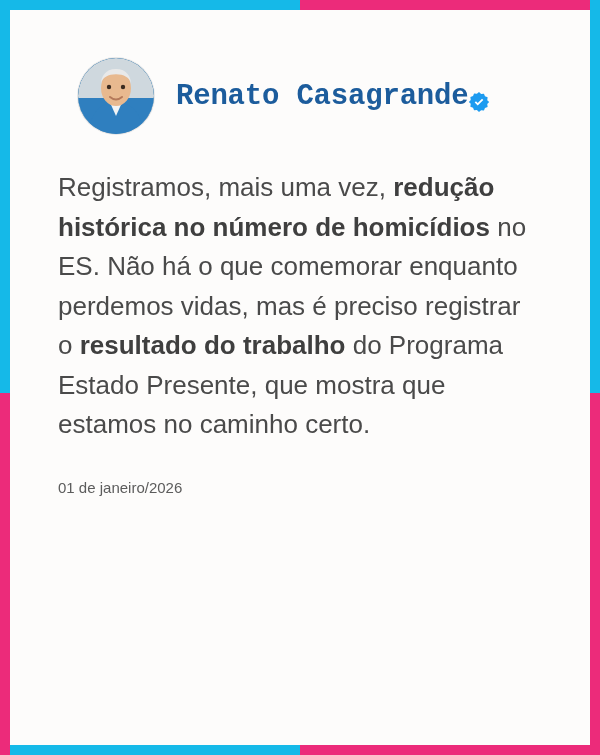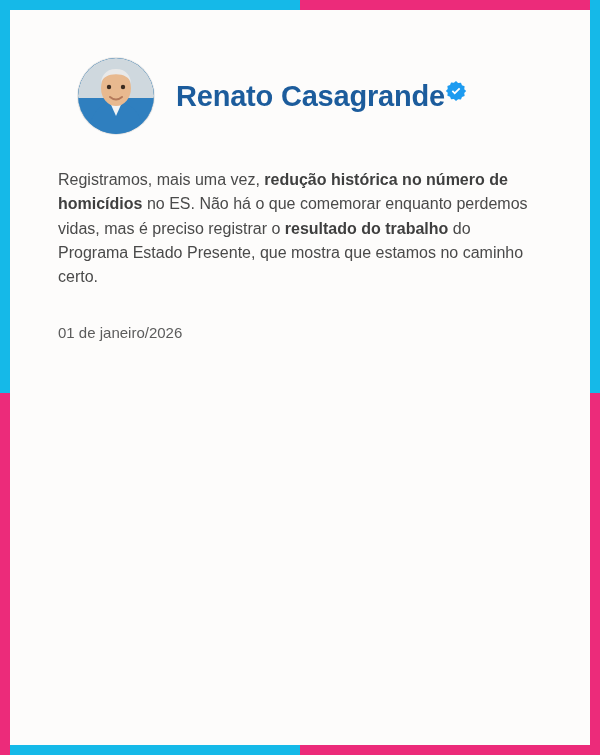--- a/index.html
+++ b/index.html
@@ -75,22 +75,23 @@
     background: #0b5f9e;
     overflow: hidden;
     position: relative;
     flex: 0 0 auto;
     box-shadow: 0 0 0 1px #e6e6e6;
   }
   .avatar svg { display: block; }
 
   .name-row {
     display: flex;
-    align-items: flex-start;
+    align-items: flex-end;
     gap: 0;
+    font-family: Liberation Mono, monospace;
   }
 
   .profile-name {
     font-size: 29px;
     font-weight: bold;
     color: #1c5c9c;
     letter-spacing: -0.2px;
     white-space: nowrap;
   }
 
@@ -98,21 +99,21 @@
     width: 22px;
     height: 22px;
     flex: 0 0 auto;
     display: inline-block;
   }
 
   
   .post-body {
     padding: 34px 58px 0 58px;
     color: #4a4a4a;
-    font-size: 16px;
+    font-size: 26px;
     line-height: 1.52;
     font-weight: 400;
   }
   .post-body p {
     margin: 0 0 26px 0;
   }
   .post-body strong {
     font-weight: bold;
     color: #3f3f3f;
   }

